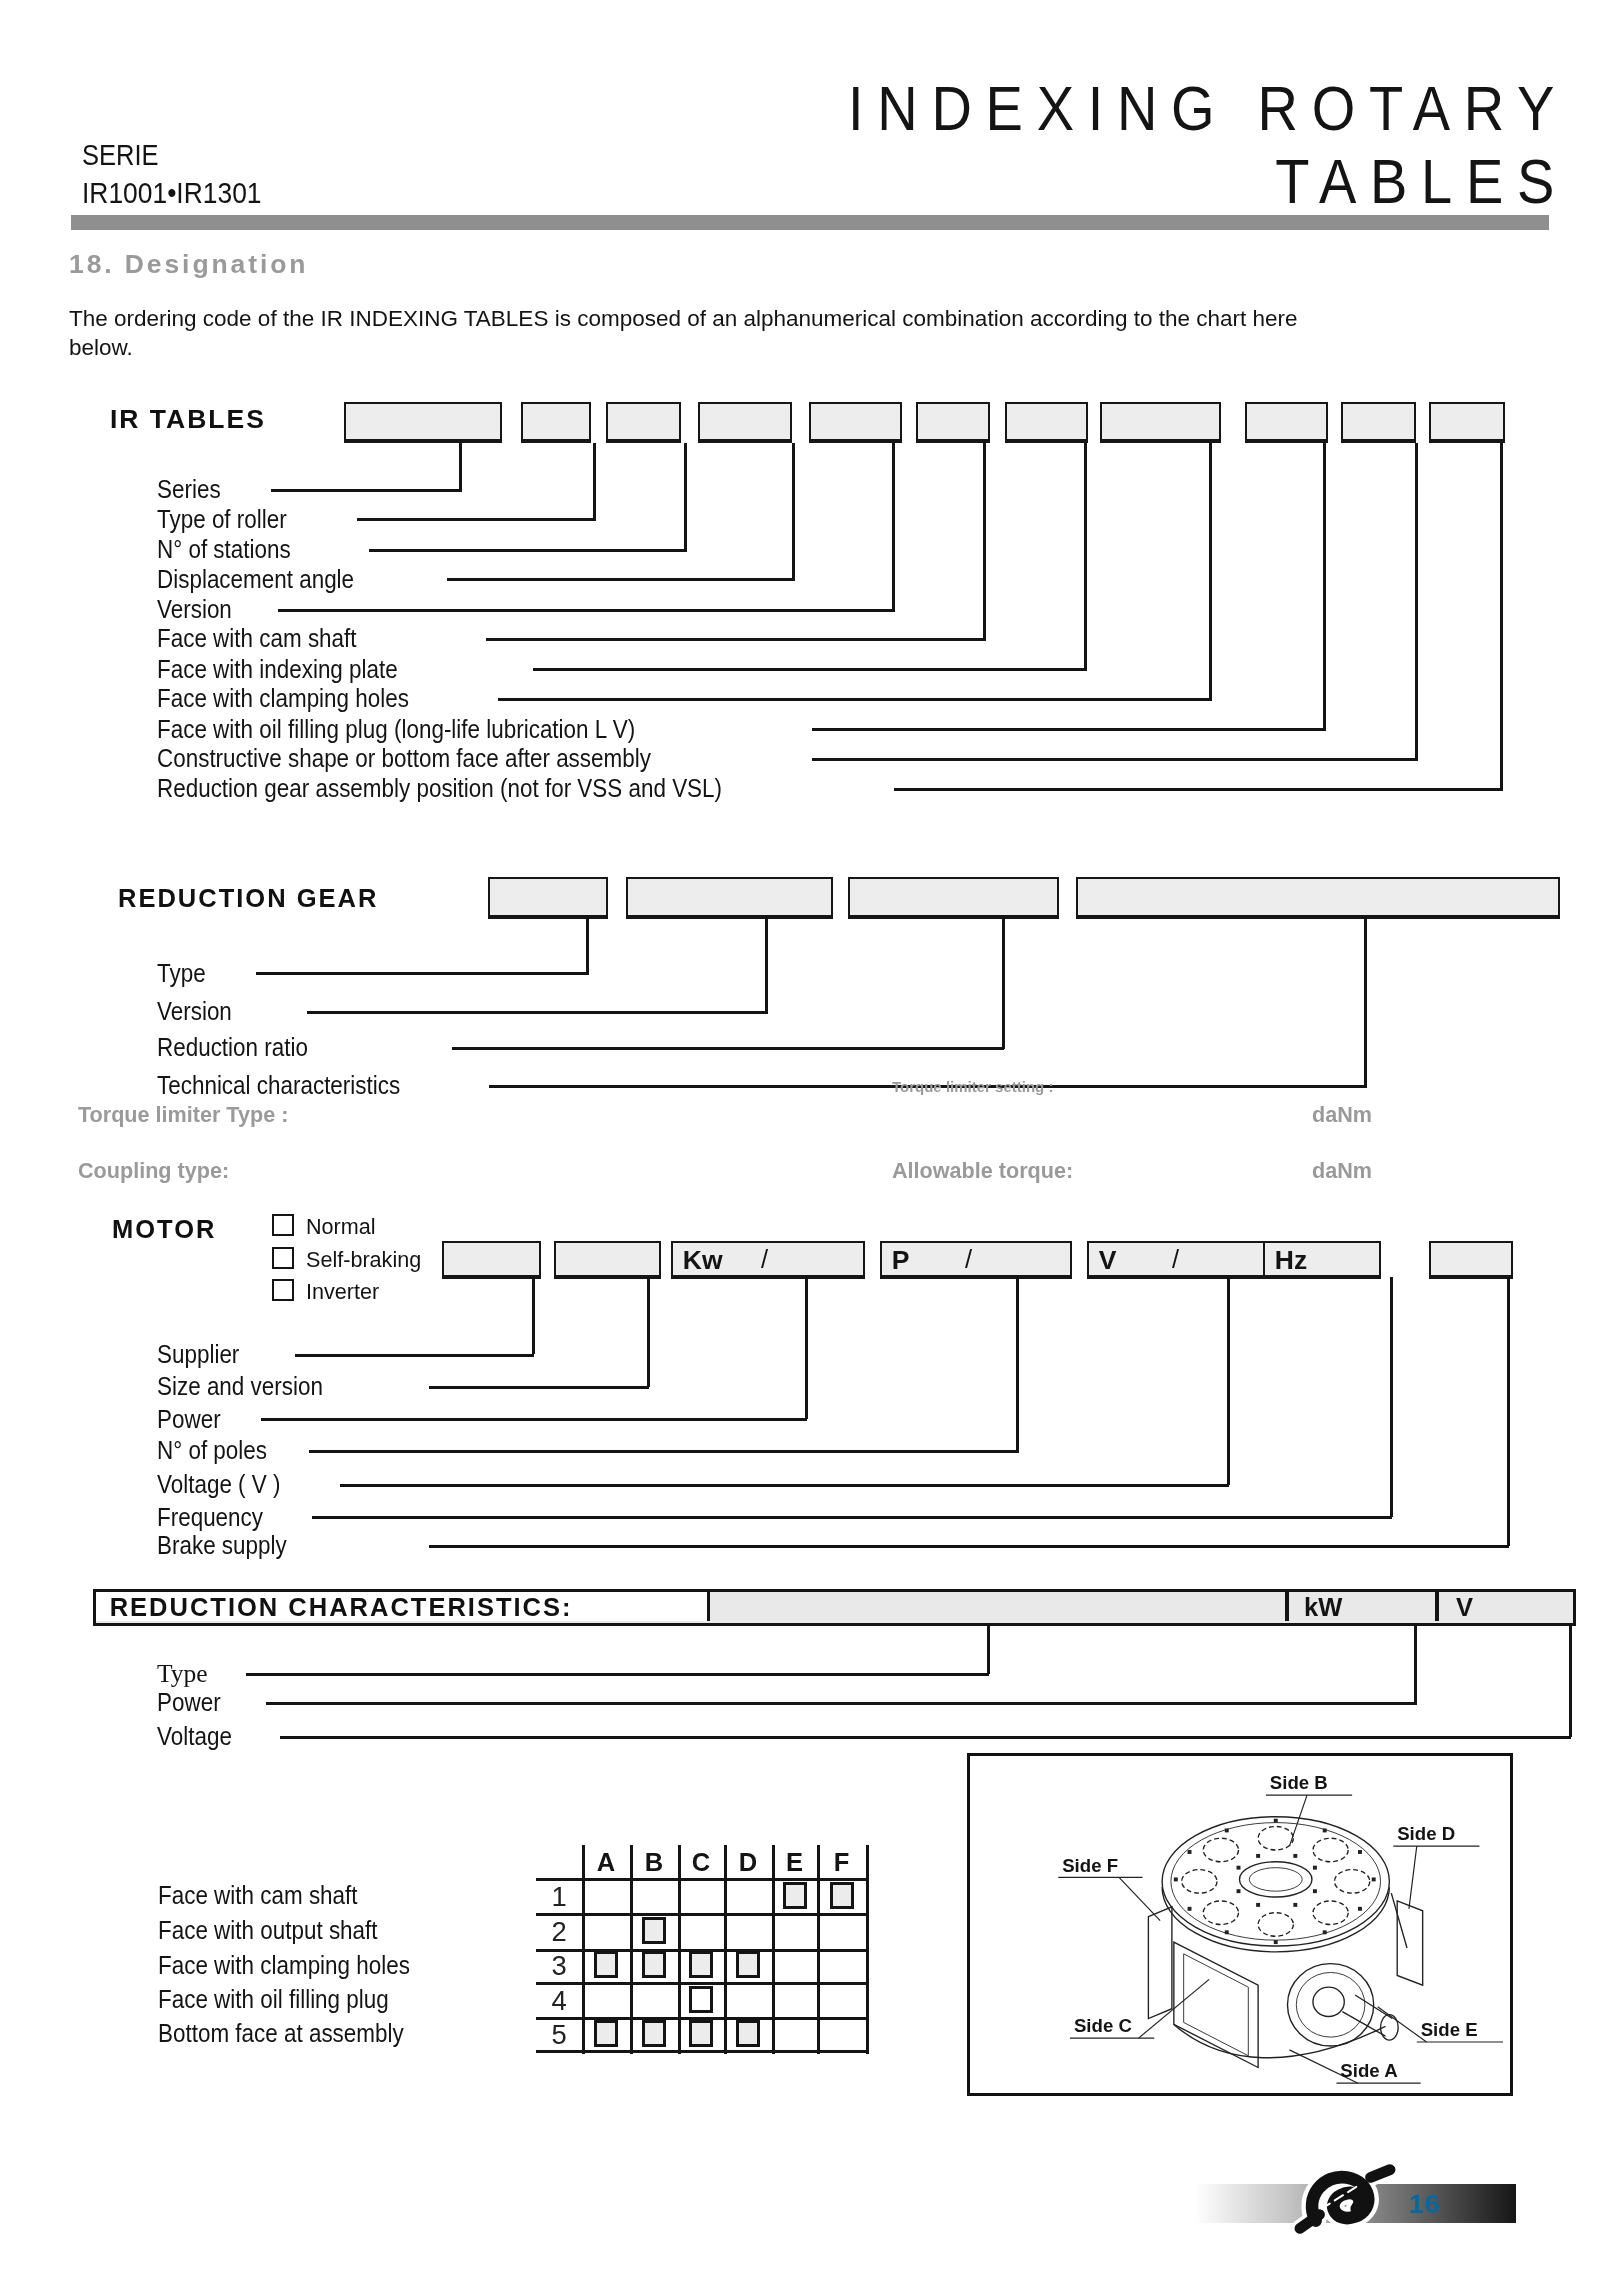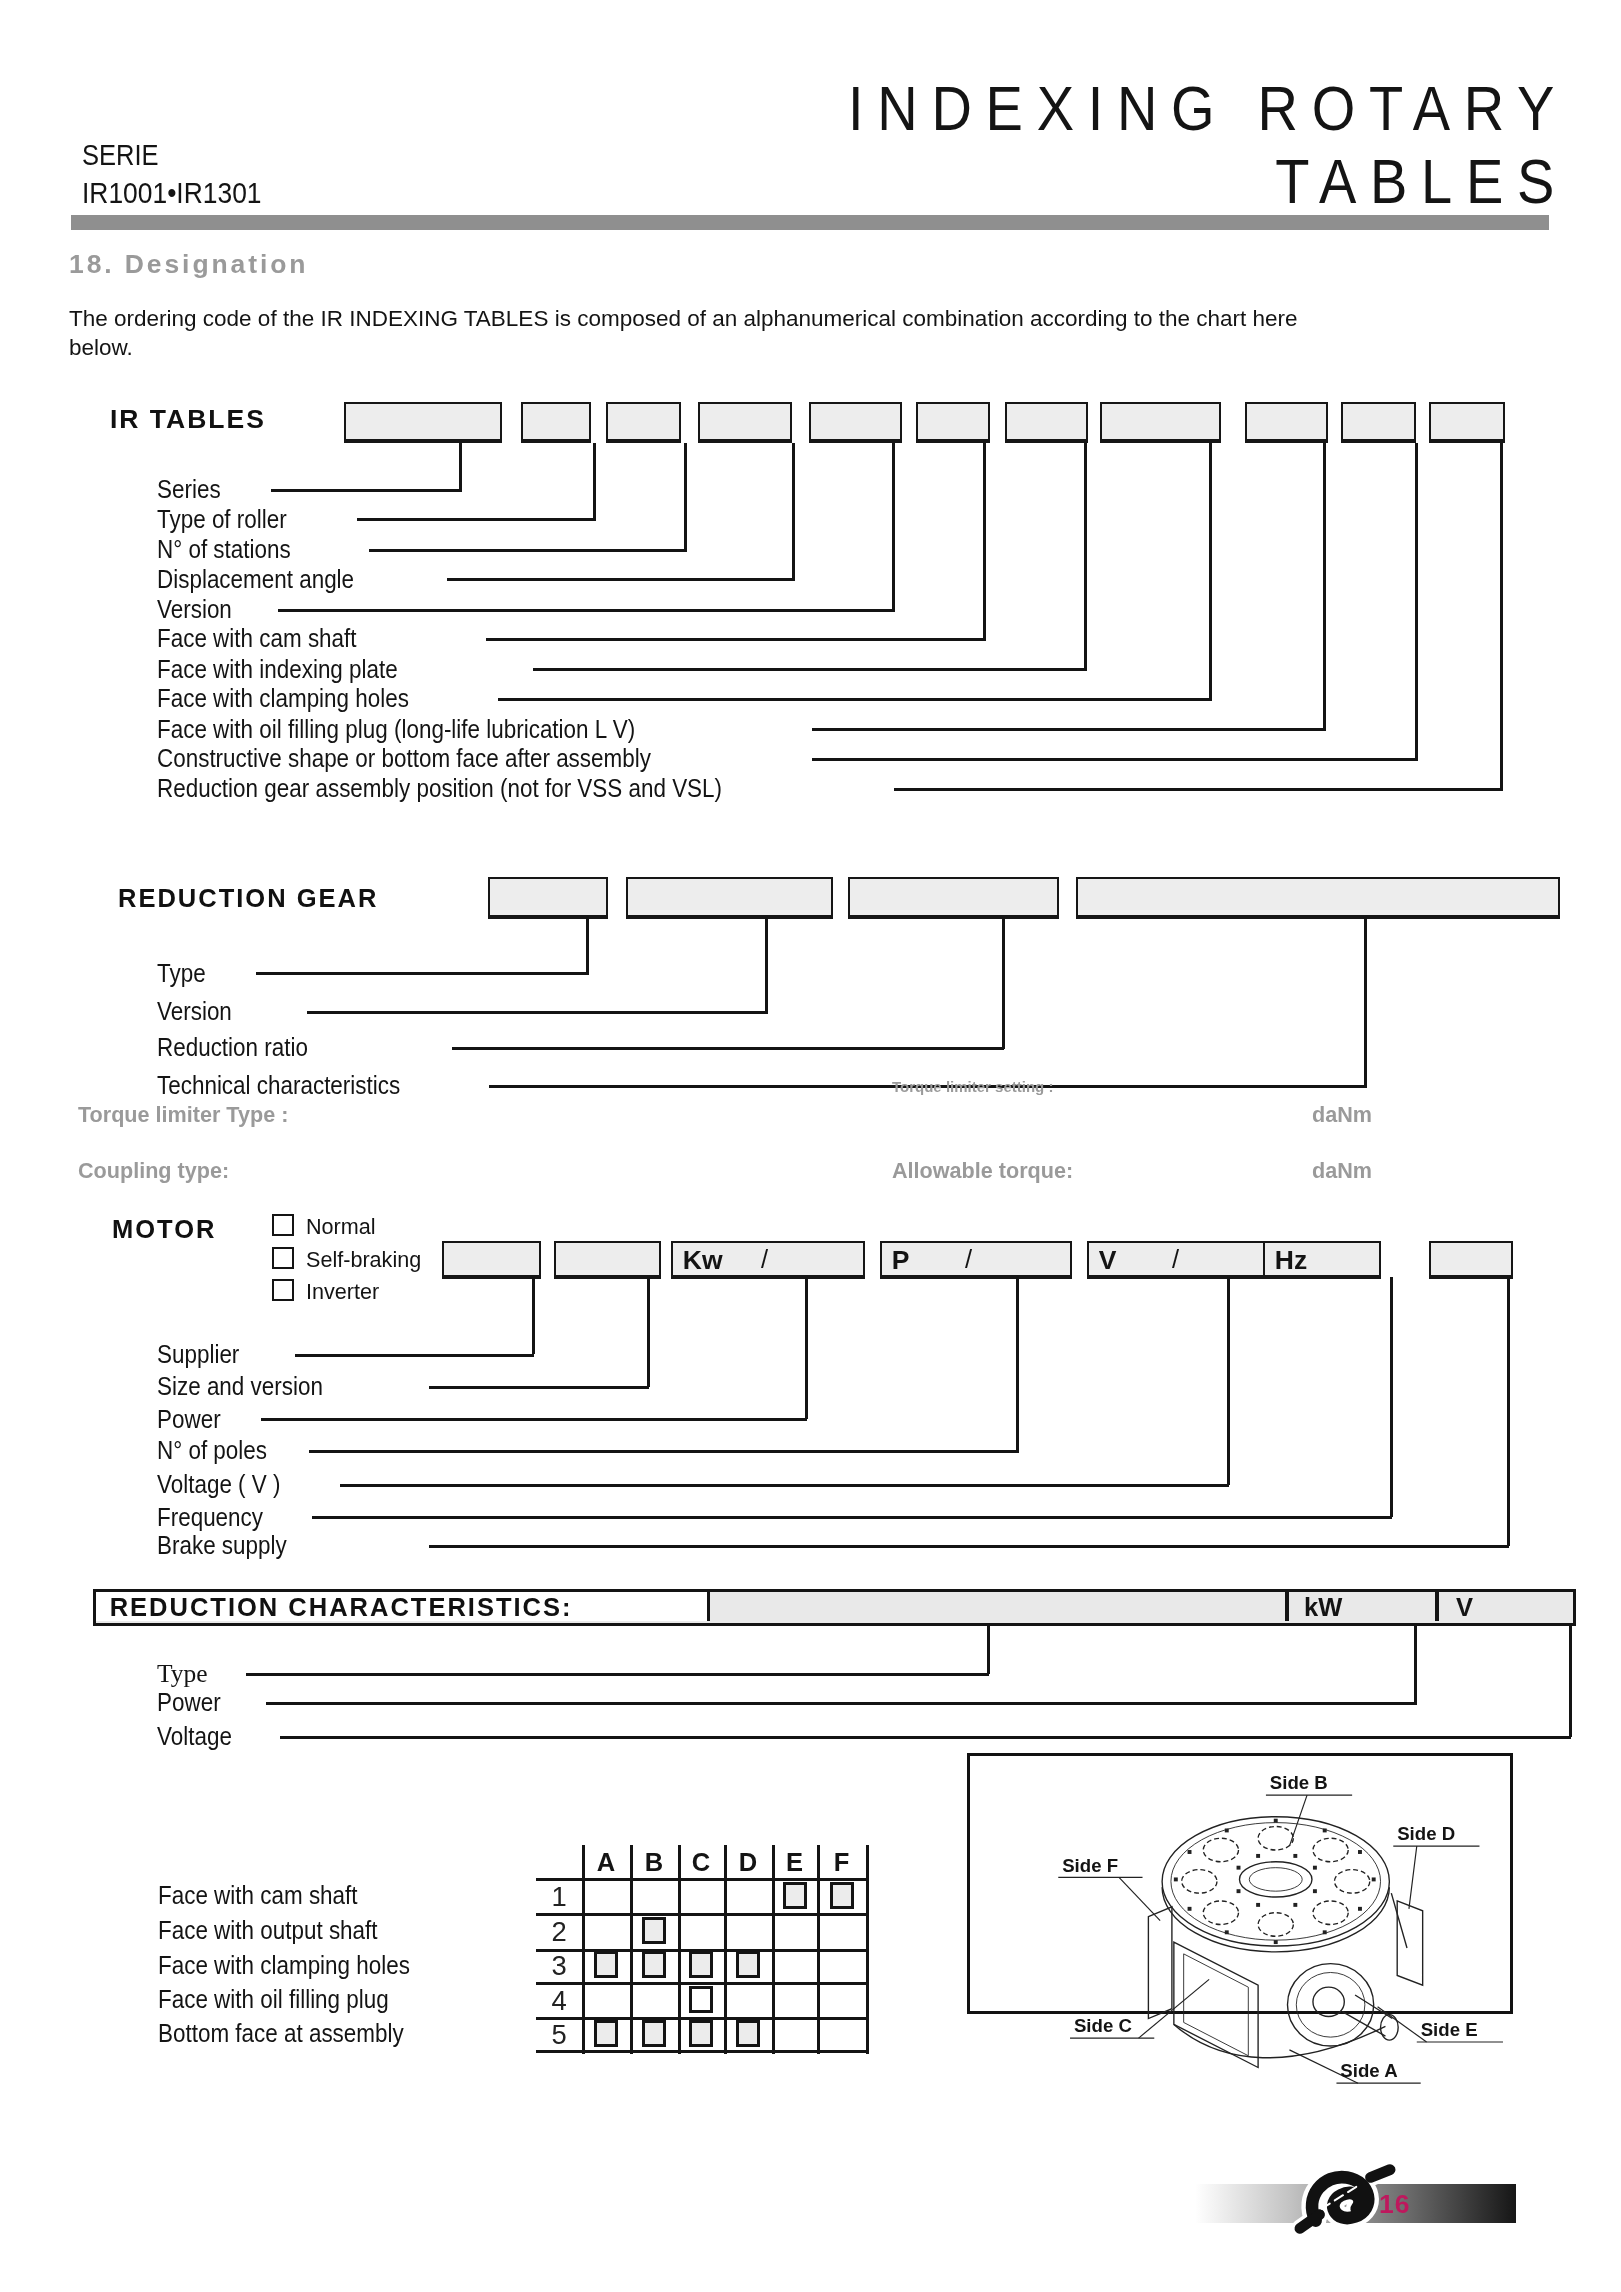--- a/index.html
+++ b/index.html
@@ -233,21 +233,21 @@
   <div class="chk" style="left: 689px; top: 1951px; display: block;"></div>
   <div class="chk" style="left: 736px; top: 1951px; display: block;"></div>
 
   <div class="chk" style="left: 689px; top: 1986px; background: rgb(255, 255, 255); display: block;"></div>
 
   <div class="chk" style="left: 594px; top: 2020px; display: block;"></div>
   <div class="chk" style="left: 642px; top: 2020px; display: block;"></div>
   <div class="chk" style="left: 689px; top: 2020px; display: block;"></div>
   <div class="chk" style="left: 736px; top: 2020px; display: block;"></div>
 
-  <div class="abs" style="left:967px;top:1753px;width:546px;height:261px;border:3.9px solid #111;box-sizing:border-box;background:#fff;">
+  <div class="abs" style="left:967px;top:1753px;width:546px;height:343px;border:3.9px solid #111;box-sizing:border-box;background:#fff;">
     <svg width="538" height="335" viewBox="0 0 549 342">
       <g fill="none" stroke="#222" stroke-width="1.4">
 
         <ellipse cx="312" cy="128" rx="116" ry="66"></ellipse>
         <ellipse cx="312" cy="128" rx="107" ry="60" stroke-width="0.9"></ellipse>
         <path d="M196,134 a116,66 0 0 0 232,0"></path>
 
         <ellipse cx="312" cy="126" rx="37" ry="18"></ellipse>
         <ellipse cx="312" cy="126" rx="27" ry="12" stroke-width="0.9"></ellipse>
 
@@ -317,21 +317,21 @@
         <text x="436" y="86">Side D</text>
         <text x="94" y="118">Side F</text>
         <text x="106" y="282">Side C</text>
         <text x="460" y="286">Side E</text>
         <text x="378" y="328">Side A</text>
       </g>
     </svg>
   </div>
 
   <div class="abs" style="left:1195px;top:2184px;width:321px;height:39px;background:linear-gradient(90deg, rgba(255,255,255,0) 0%, #c2c2c2 30%, #6e6e6e 65%, #161616 100%);"></div>
-  <div class="abs" style="left:1379px;top:2189px;font-size:26.5px;font-weight:bold;color:#be185d;letter-spacing:1px;">16</div>
+  <div class="abs" style="left:1409px;top:2189px;font-size:26.5px;font-weight:bold;color:#0369a1;letter-spacing:1px;">16</div>
   <svg class="abs" style="left:1286px;top:2152px;" width="118" height="94" viewBox="0 0 120 96">
     <g fill="none" stroke-linecap="round">
       <path d="M30,70 C18,46 38,22 62,26 C86,30 92,58 70,66 C50,73 40,52 56,44 C70,37 80,48 72,58" stroke="#ffffff" stroke-width="22"></path>
       <path d="M14,78 L34,64 M86,26 L106,18" stroke="#ffffff" stroke-width="18"></path>
       <path d="M30,70 C18,46 38,22 62,26 C86,30 92,58 70,66 C50,73 40,52 56,44 C70,37 80,48 72,58" stroke="#111111" stroke-width="13"></path>
       <path d="M14,78 L34,64 M86,26 L106,18" stroke="#111111" stroke-width="11"></path>
       <path d="M36,58 L74,34" stroke="#ffffff" stroke-width="2" stroke-dasharray="10 6"></path>
     </g>
   </svg>
 

